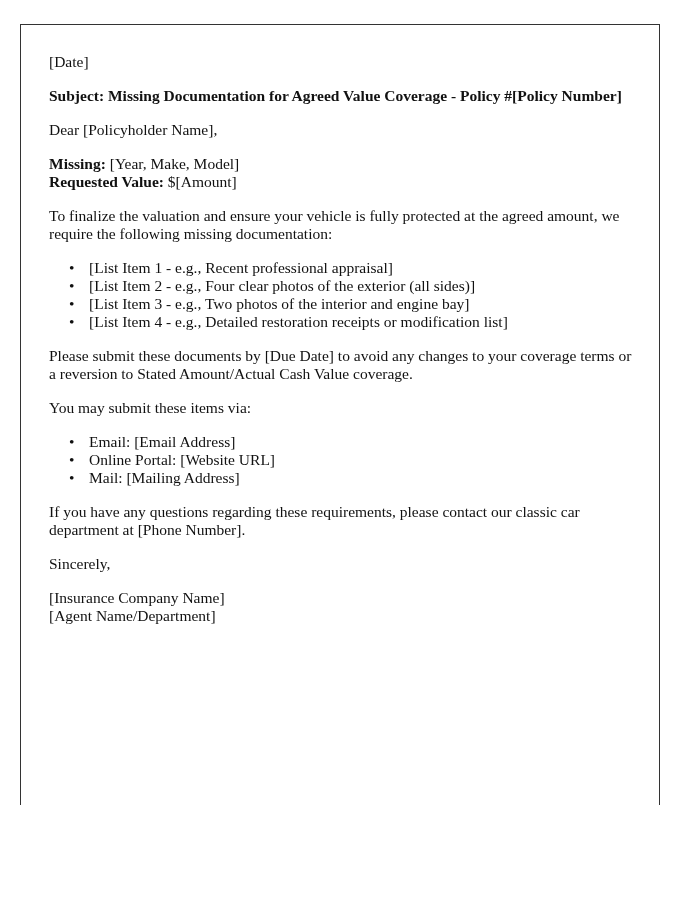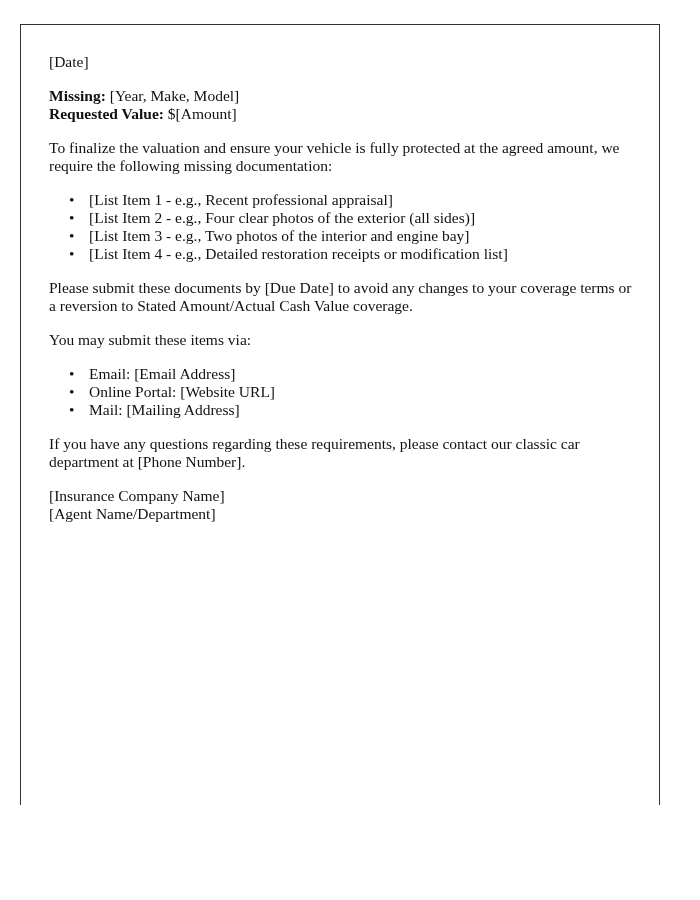--- a/index.html
+++ b/index.html
@@ -55,21 +55,23 @@
   </style>
 </head>
 <body>
 
 <div class="page">
   <div class="content">
 
     <p>[Date]</p>
 
 
+    <p><b>Subject: Missing Documentation for Agreed Value Coverage - Policy #[Policy Number]</b></p>
 
+    <p>Dear [Policyholder Name],</p>
 
 
     <p class="block-lines">
       <span style="display:block"><b>Missing:</b><span> [Year, Make, Model]</span></span>
       <span style="display:block"><b>Requested Value:</b><span> $[Amount]</span></span>
     </p>
 
     <p>To finalize the valuation and ensure your vehicle is fully protected at the agreed amount, we require the following missing documentation:</p>
 
     <ul>
@@ -84,20 +86,21 @@
     <p>You may submit these items via:</p>
 
     <ul>
       <li><span class="bullet">•</span><span>Email: [Email Address]</span></li>
       <li><span class="bullet">•</span><span>Online Portal: [Website URL]</span></li>
       <li><span class="bullet">•</span><span>Mail: [Mailing Address]</span></li>
     </ul>
 
     <p>If you have any questions regarding these requirements, please contact our classic car department at [Phone Number].</p>
 
+    <p>Sincerely,</p>
 
     <p class="block-lines">
       <span style="display:block">[Insurance Company Name]</span>
       <span style="display:block">[Agent Name/Department]</span>
     </p>
 
   </div>
 </div>
 
 </body></html>

